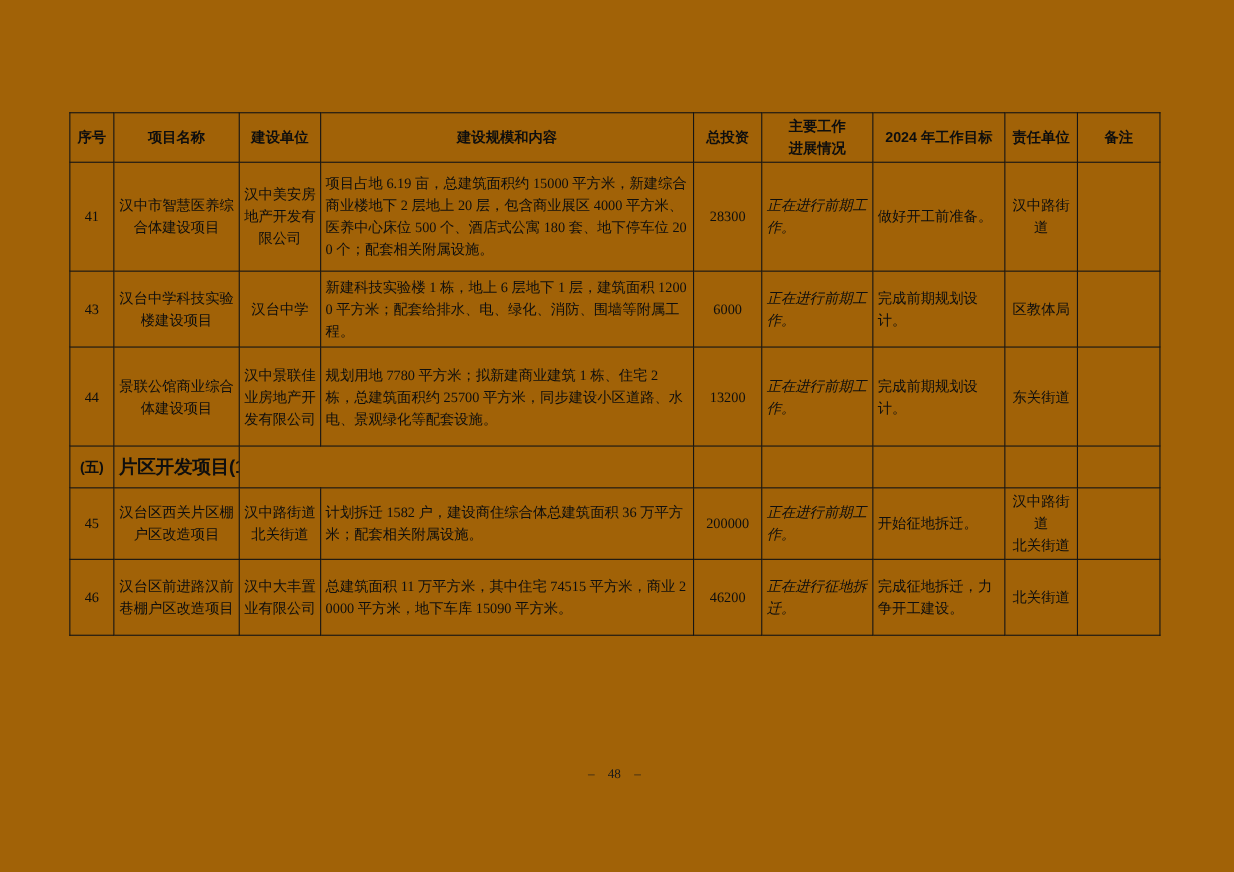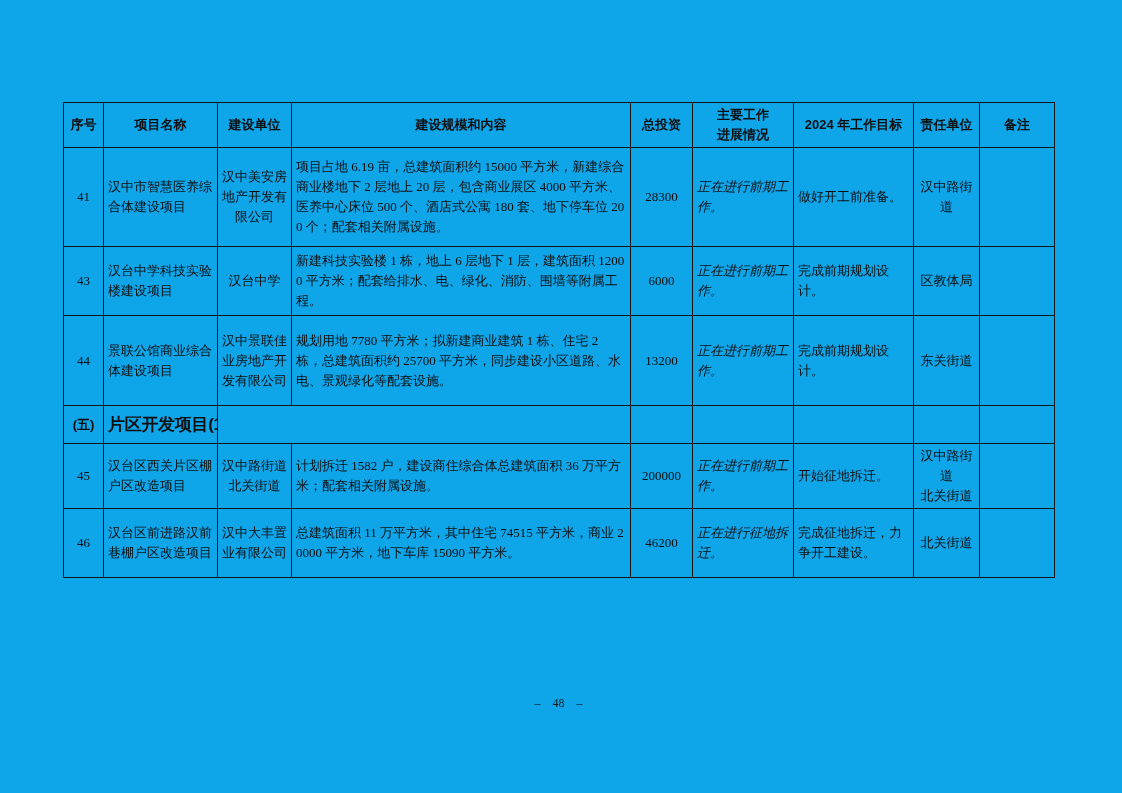--- a/index.html
+++ b/index.html
@@ -1,21 +1,21 @@
 <!DOCTYPE html>
 <html><head>
 <meta charset="utf-8">
 <style>
   html,body{margin:0;padding:0;}
   body{background:#ffffff;}
   .page{
     position:relative;
     width:1122px;
     height:793px;
-    background:#0ea5e9;
+    background:#a16207;
     overflow:hidden;
     font-family:"Liberation Serif","DejaVu Serif",serif;
     color:#0e0e0e;
   }
   table.doc{
     position:absolute;
     left:63px;
     top:102px;
     width:991px;
     border-collapse:collapse;
@@ -32,21 +32,21 @@
     word-break:break-all;
   }
   table.doc th{
     font-family:"Liberation Sans","DejaVu Sans",sans-serif;
     font-weight:700;
     text-align:center;
     padding:2px 2px;
   }
   
   td.c-no{text-align:center;}
-  td.c-name{text-align:left;padding:2px 4px 2px 6px;}
+  td.c-name{text-align:center;padding:2px 4px 2px 6px;}
   td.c-unit{text-align:center;padding:2px 3px;}
   td.c-content{text-align:left;padding:2px 6px;}
   td.c-inv{text-align:center;}
   td.c-prog{text-align:left;padding:2px 4px 2px 7px;font-style:italic;}
   td.c-goal{text-align:left;padding:2px 1px 2px 7px;}
   td.c-resp{text-align:center;padding:2px 5px;}
   td.c-remark{text-align:center;}
   
   tr.section td{
     font-family:"Liberation Sans","DejaVu Sans",sans-serif;

